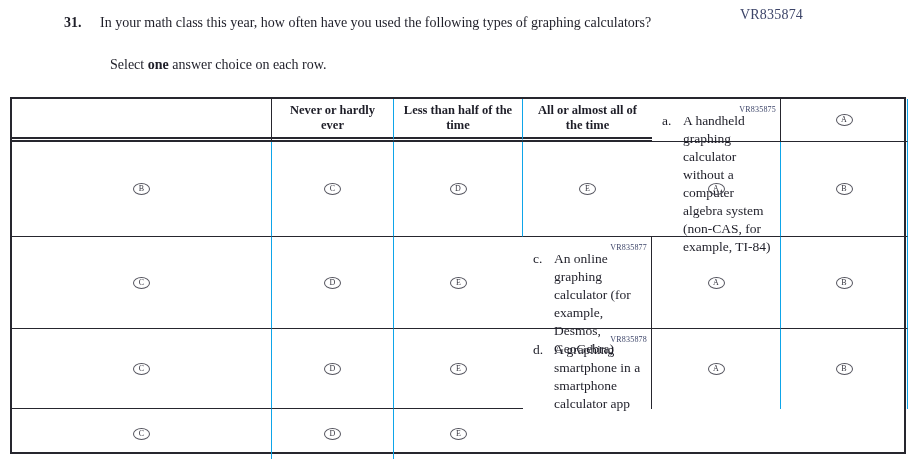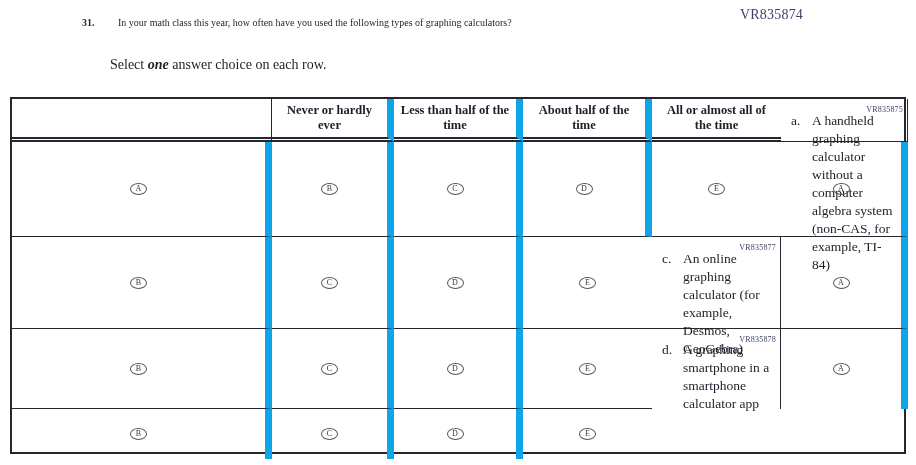--- a/index.html
+++ b/index.html
@@ -9,42 +9,42 @@
     position: relative;
     font-family: "Liberation Serif", "DejaVu Serif", serif;
     color: #1e1e28;
     overflow: hidden;
   }
   .top-code {
     position: absolute; left: 740px; top: 7px;
     font-size: 14px; color: #3c4468; letter-spacing: 0.2px;
   }
   .question {
-    position: absolute; left: 82px; top: 13px; width: 640px;
-    font-size: 10px; line-height: 19px;
+    position: absolute; left: 64px; top: 13px; width: 640px;
+    font-size: 14px; line-height: 19px;
   }
   .qnum { font-weight: bold; position: absolute; left: 0; top: 0; }
   .qtext { display: block; margin-left: 36px; width: 590px; }
   .instruction {
     position: absolute; left: 110px; top: 57px;
     font-size: 14px;
   }
-  .instruction b { font-weight: bold; font-style: italic; }
+  .instruction b { font-weight: bold; }
 
   .qtable {
     position: absolute; left: 10px; top: 97px;
     width: 896px; height: 357px;
     display: grid;
     grid-template-columns: 260px 122px 129px 129px 129px 127px;
     grid-template-rows: 43px 95px 92px 80px 50px;
     border: 2px solid #26262e;
     background: #fff;
   }
   .cell {
-    border-right: 7px solid #0ea5e9;
+    border-right: 1px solid #0ea5e9;
     border-bottom: 1.5px solid #26262e;
     position: relative;
   }
   .cell.last-col { border-right: none; }
   .cell.last-row { border-bottom: none; }
   .cell.label-col { border-right: 1.5px solid #26262e; }
   .hcell {
     border-bottom: 5px double #26262e;
     display: flex; align-items: center; justify-content: center;
     text-align: center;
@@ -77,21 +77,20 @@
   <span class="qtext">In your math class this year, how often have you used the following types of graphing calculators?</span>
 </div>
 
 <div class="instruction"><span>Select </span><b>one</b><span> answer choice on each row.</span></div>
 
 <div class="qtable">
 
   <div class="cell hcell label-col"></div>
   <div class="cell hcell">Never or hardly ever</div>
   <div class="cell hcell">Less than half of the time</div>
-  <div class="cell hcell">About half of the time</div>
   <div class="cell hcell last-col">All or almost all of the time</div>
 
   <div class="cell label-col label-cell">
     <span class="vcode">VR835875</span>
     <div class="item">
       <span class="item-letter">a.</span>
       <span>A handheld graphing calculator without a computer algebra system (non-CAS, for example, TI-84)</span>
     </div>
   </div>
   <div class="cell bubble-cell">

